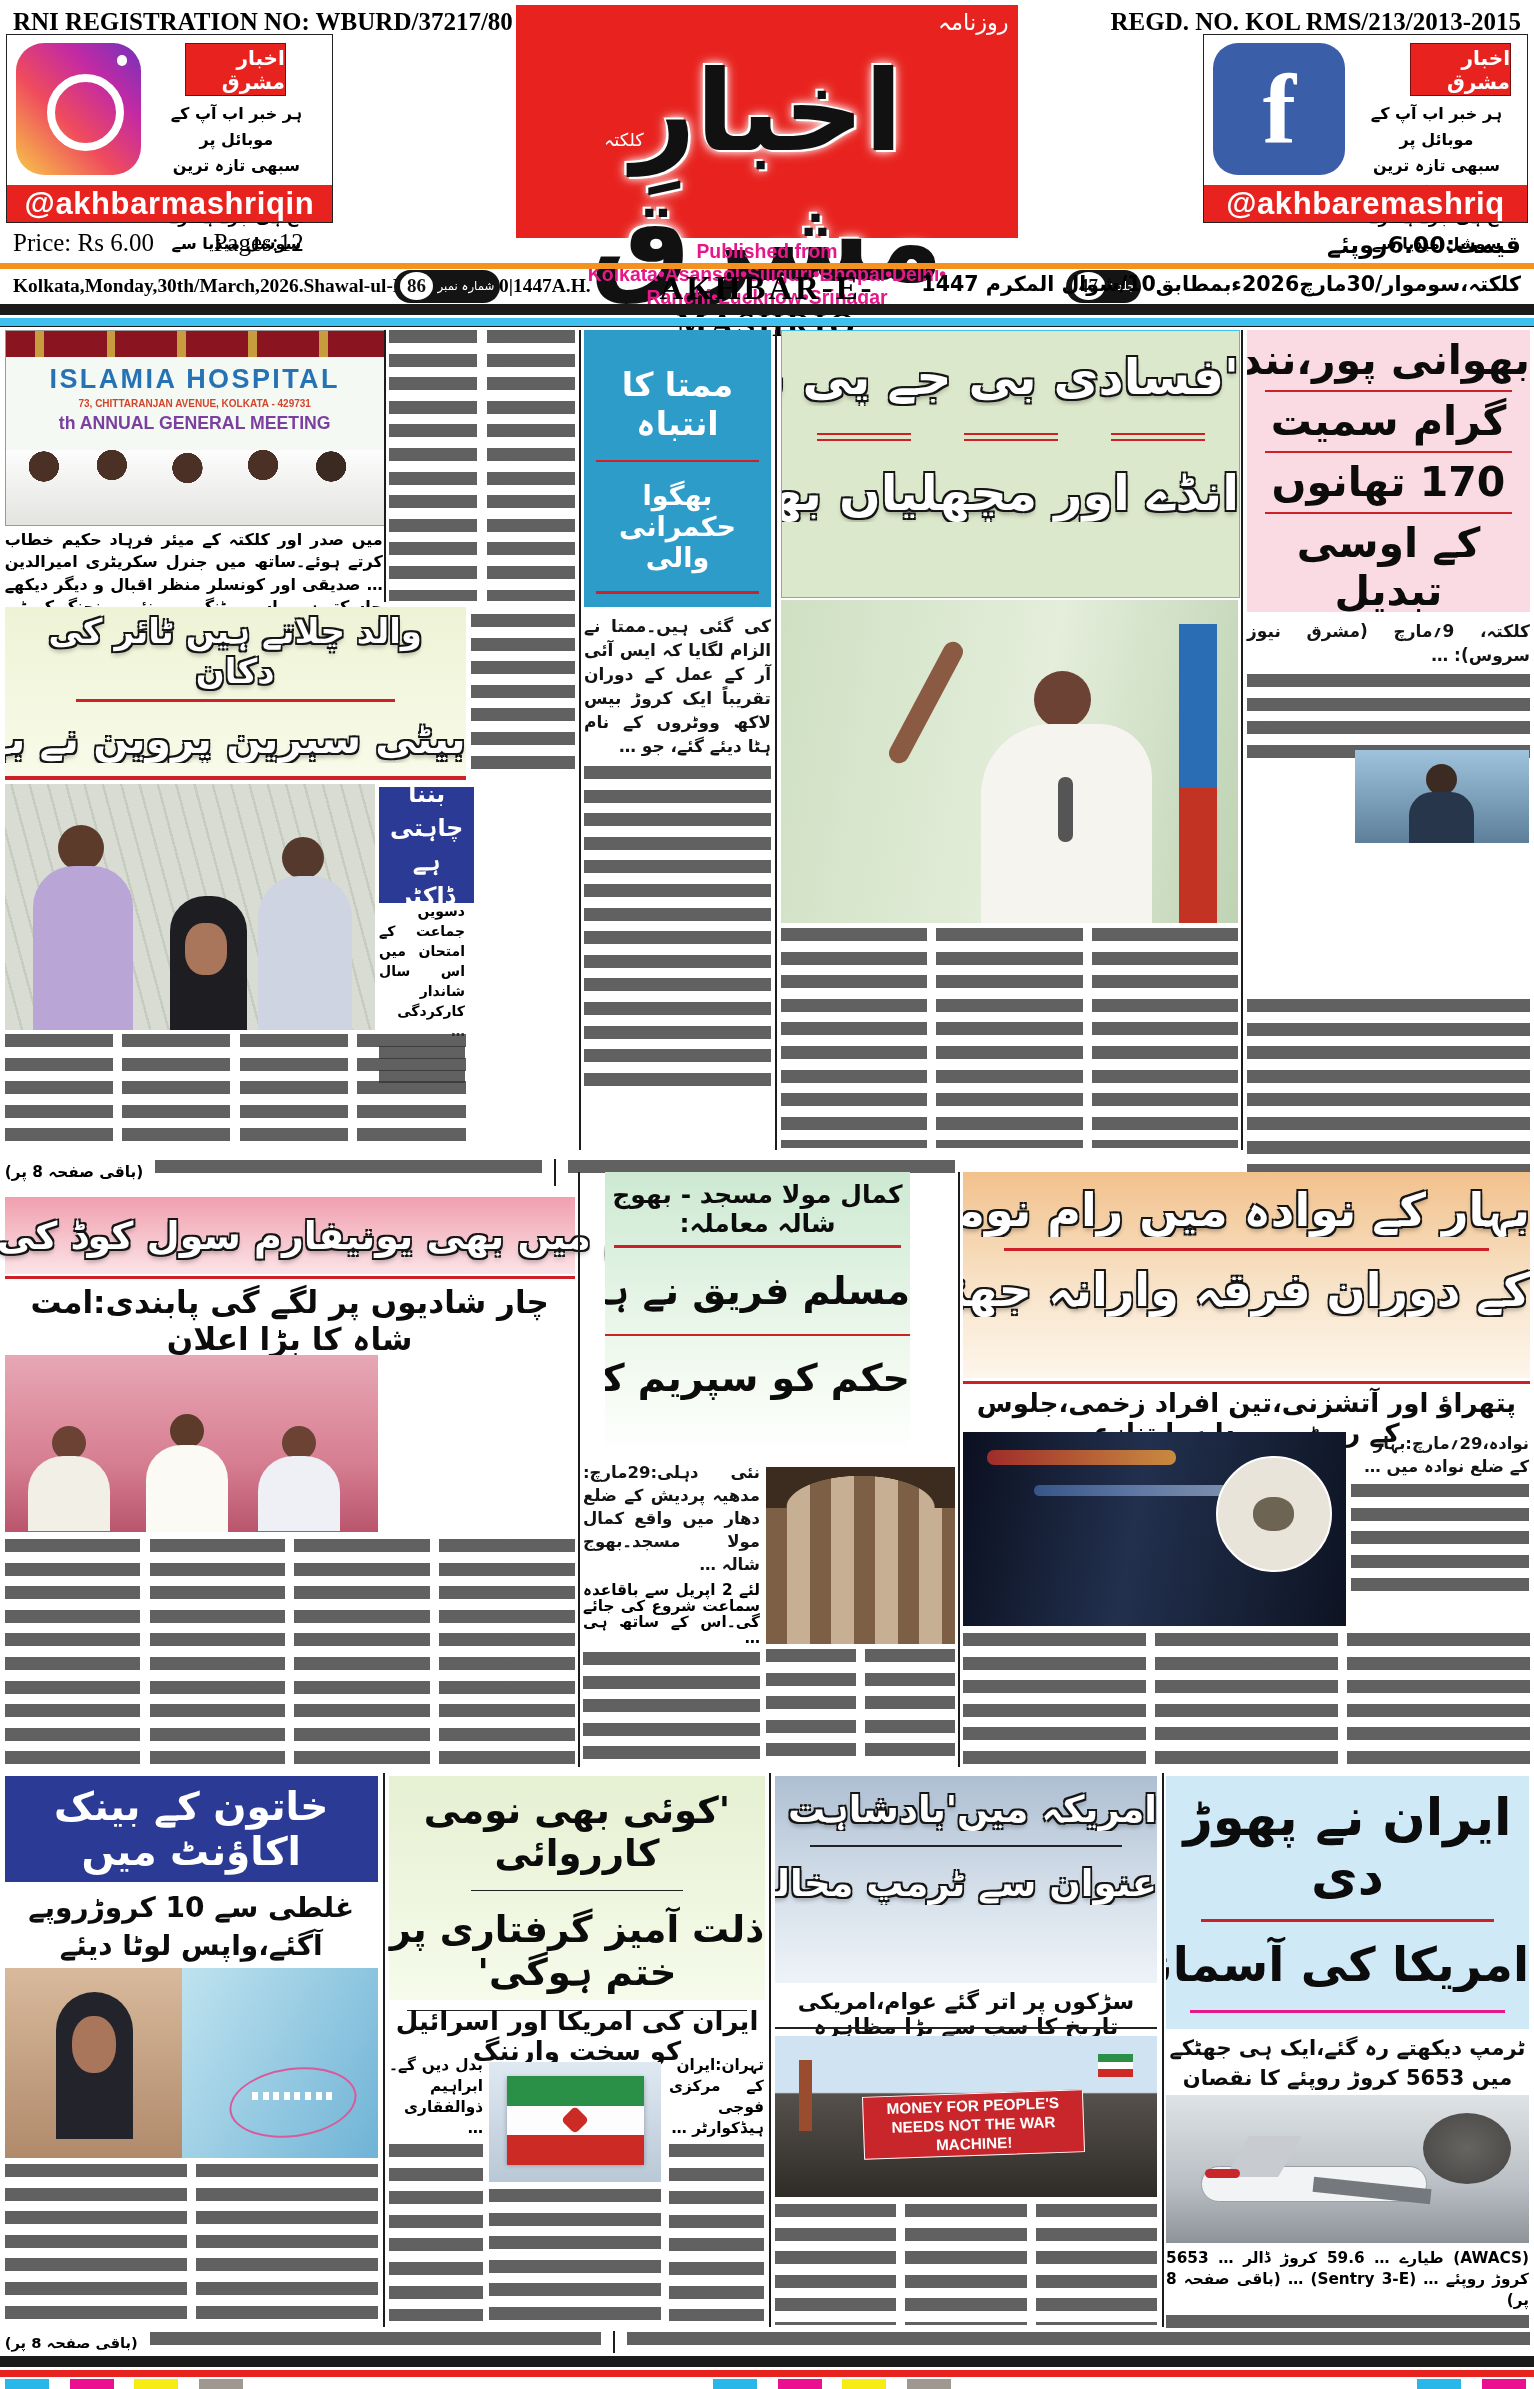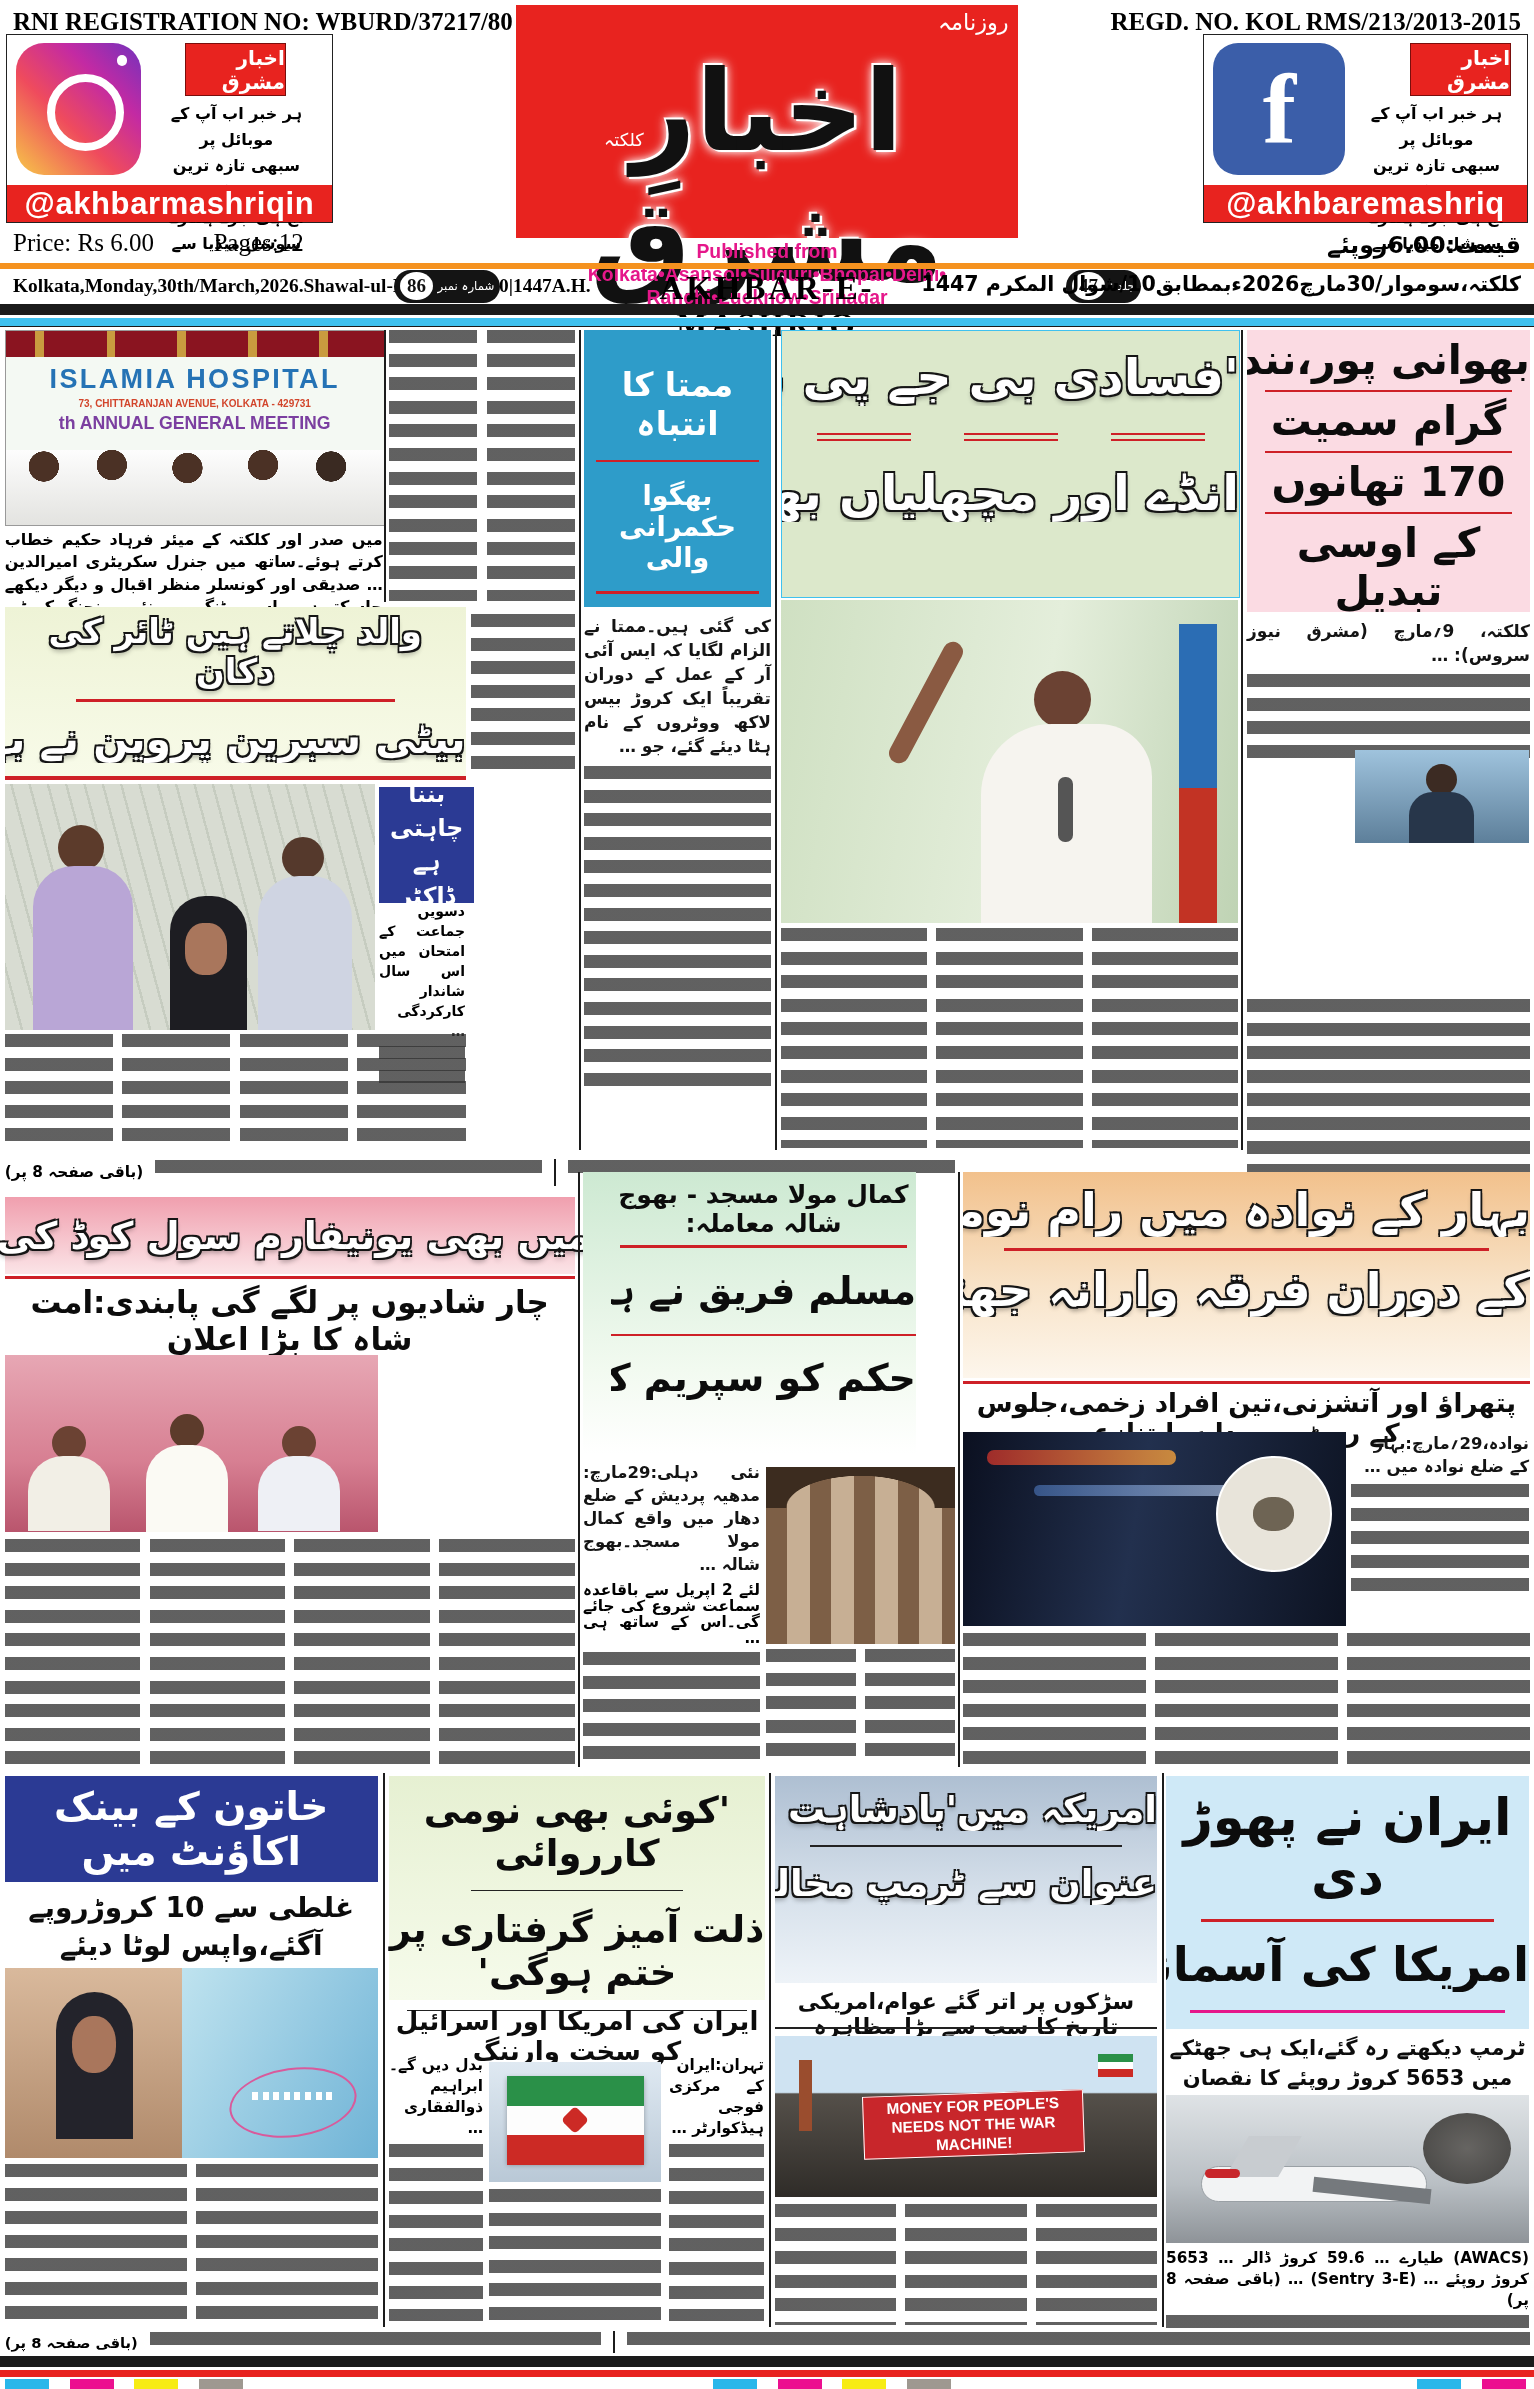--- a/index.html
+++ b/index.html
@@ -248,22 +248,22 @@
   <div class="abs" style="left:4.7px;top:1539px;width:570px;height:229px;">
     <div class="cols" style="height:229px;">
       <div class="fx"></div>
       <div class="fx"></div>
       <div class="fx"></div>
       <div class="fx"></div>
     </div>
   </div>
   <div class="vrule abs" style="left:578px;top:1172px;height:595px;"></div>
 
-  <div class="abs" style="left:583px;top:1172px;width:305px;height:282px;
-       background:linear-gradient(180deg,#cde9d2 0%,#f2faf0 70%,#ffffff 100%);padding-left:28px;">
+  <div class="abs" style="left:605px;top:1172px;width:305px;height:282px;
+       background:linear-gradient(180deg,#cde9d2 0%,#f2faf0 70%,#ffffff 100%);">
     <div class="ur ctr blackhead" style="font-size:25px;margin-top:8.2px;">کمال مولا مسجد - بھوج شالہ معاملہ:</div>
     <div class="redrule" style="margin:7px 9.4px 0 9.4px;height:2.4px;"></div>
     <div class="ur ctr blackhead" style="font-size:38px;margin-top:21px;white-space:nowrap;overflow:hidden;">مسلم فریق نے ہائی کورٹ کے</div>
     <div class="redrule" style="margin:21px 0 0 0;height:2.4px;"></div>
     <div class="ur ctr blackhead" style="font-size:38px;margin-top:20px;white-space:nowrap;overflow:hidden;">حکم کو سپریم کورٹ میں کیا چیلنج</div>
   </div>
   <div class="abs" style="left:583px;top:1461px;width:177px;height:306px;">
     <div class="ur jst lead" style="font-size:16.5px;line-height:23px;">نئی دہلی:29مارچ: مدھیہ پردیش کے ضلع دھار میں واقع کمال مولا مسجد۔بھوج شالہ …</div>
     <div class="ur jst" style="font-size:15.3px;line-height:16px;font-weight:600;margin-top:5.9px;">لئے 2 اپریل سے باقاعدہ سماعت شروع کی جائے گی۔اس کے ساتھ ہی …</div>
     <div class="fx" style="height:118px;margin-top:5.9px;"></div>

